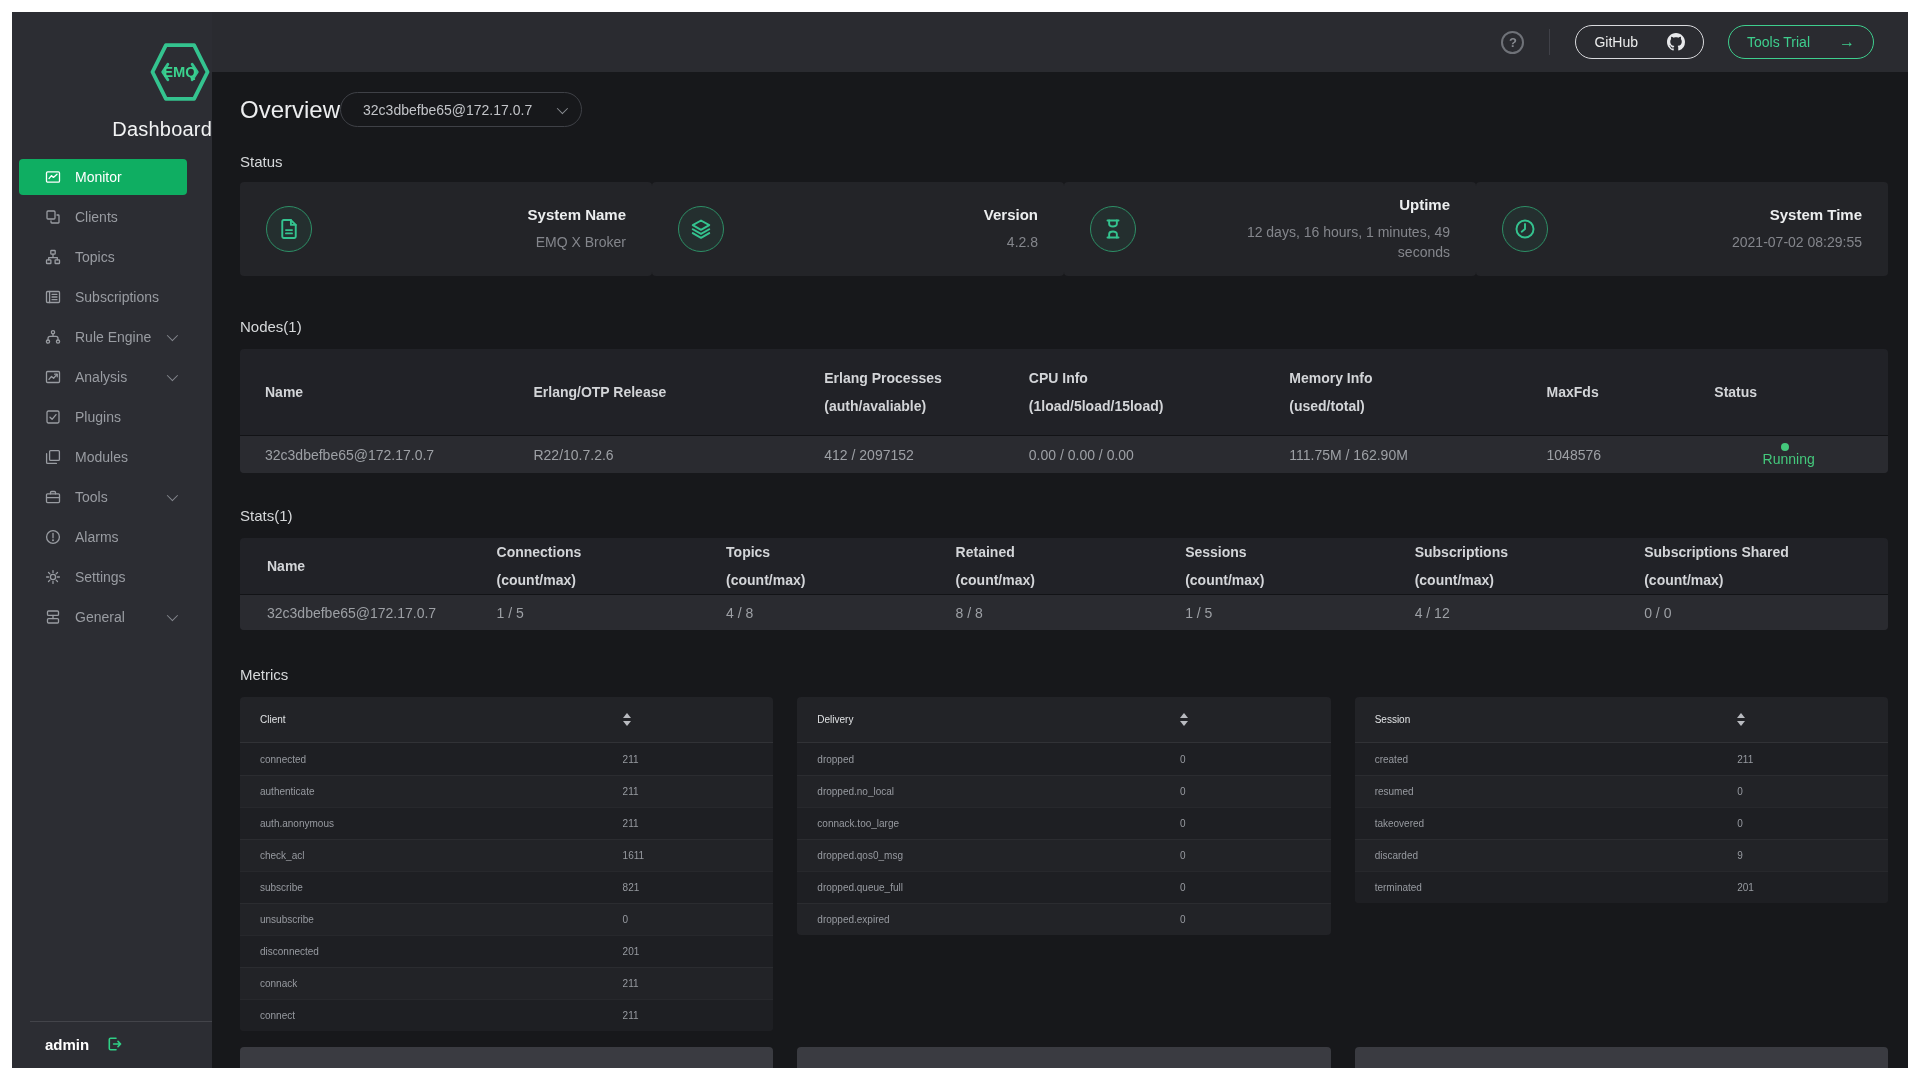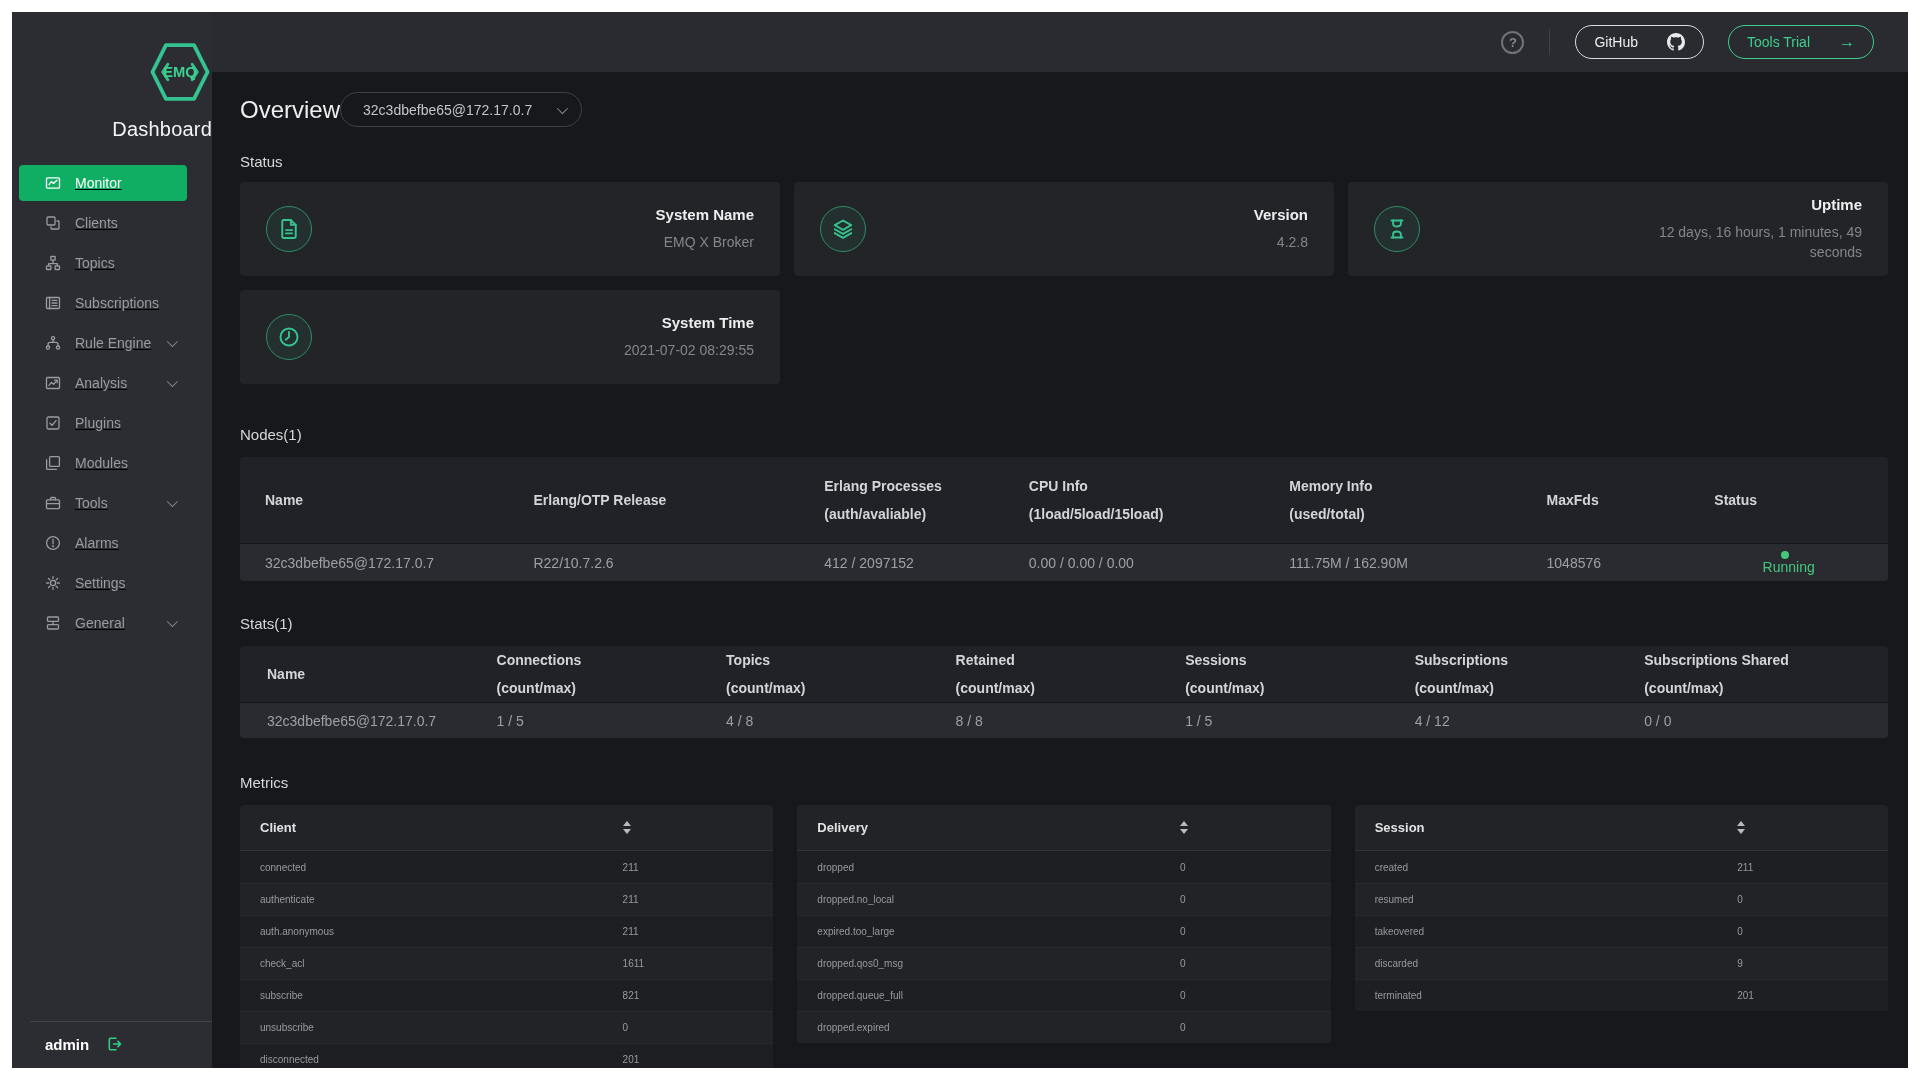--- a/index.html
+++ b/index.html
@@ -4,21 +4,21 @@
 <style>
   * { box-sizing: border-box; margin: 0; padding: 0; }
   html,body { width: 1920px; height: 1080px; background:#ffffff; font-family:"Liberation Sans","DejaVu Sans",sans-serif; }
   .frame { position:absolute; left:12px; top:12px; width:1896px; height:1056px; display:flex; overflow:hidden; background:#17181b; }
 
   
   .sidebar { width:200px; flex:0 0 200px; background:#2c2d33; display:flex; flex-direction:column; }
   .logo-area { padding:26px 0 0 0; text-align:right; }
   .logo-svg { width:64px; height:68px; display:inline-block; }
   .app-title { color:#f2f3f4; font-size:20px; margin-top:8px; letter-spacing:.2px; }
-  .menu { margin-top:24px; flex:1 1 auto;text-decoration:underline; }
+  .menu { margin-top:18px; flex:1 1 auto; }
   .menu-item { height:36px; margin:0 25px 4px 7px; display:flex; align-items:center; padding-left:26px; border-radius:4px; color:#999ca2; font-size:14px; cursor:pointer; }
   .menu-item .mi-icon { width:16px; height:16px; margin-right:14px; flex:0 0 16px; display:flex; align-items:center; }
   .menu-item svg { width:16px; height:16px; stroke:currentColor; fill:none; stroke-width:1.3; stroke-linecap:round; stroke-linejoin:round; }
   .menu-item.active { background:#0fae62; color:#ffffff; }
   .chev { margin-left:auto; margin-right:12px; width:8px; height:8px; border-right:1.5px solid #84878d; border-bottom:1.5px solid #84878d; transform:rotate(45deg) translateY(-2px); }
   .sb-footer { border-top:1px solid #43444a; margin-left:18px; padding:13px 0 15px 15px; display:flex; align-items:center; }
   .sb-user { color:#ffffff; font-weight:bold; font-size:15px; }
   .logout { width:18px; height:18px; margin-left:16px; cursor:pointer; }
   .logout svg { width:18px; height:18px; stroke:#2fcf86; fill:none; stroke-width:1.6; stroke-linecap:round; stroke-linejoin:round; }
 
@@ -40,21 +40,21 @@
   .node-select { width:242px; height:35px; border:1px solid #3f4147; border-radius:18px; display:flex; align-items:center; justify-content:space-between; padding:0 16px 0 22px; color:#c3c5c9; font-size:14px; cursor:pointer; }
   .node-select .chev { margin:0; transform:rotate(45deg) translateY(-2px); border-color:#8a8d93; }
 
   .section-label { color:#d6d8da; font-size:15px; }
   .lbl-broker { margin-top:26px; }
   .lbl-nodes { margin-top:42px; }
   .lbl-stats { margin-top:34px; }
   .lbl-metrics { margin-top:36px; }
 
   
-  .broker-cards { margin-top:12px; display:grid; grid-template-columns:repeat(3,1fr); gap:14px; }
+  .broker-cards { margin-top:12px; display:grid; grid-template-columns:repeat(4,1fr); }
   .bcard { height:94px; background:#232428; border-radius:4px; display:flex; align-items:center; padding:0 26px; }
   .bicon { width:46px; height:46px; border-radius:50%; border:1.5px solid #2d8f66; background:rgba(52,195,143,0.07); display:flex; align-items:center; justify-content:center; flex:0 0 46px; }
   .bicon svg { width:22px; height:22px; stroke:#34c38f; fill:none; stroke-width:1.4; stroke-linecap:round; stroke-linejoin:round; }
   .binfo { margin-left:auto; text-align:right; }
   .btitle { color:#eceeef; font-size:15px; font-weight:bold; }
   .bvalue { color:#84868c; font-size:14px; margin-top:9px; line-height:1.45; max-width:230px; }
 
   
   .tcard { margin-top:14px; background:#212227; border-radius:4px; overflow:hidden; }
   .thead { display:grid; align-items:center; color:#d3d5d8; font-size:14px; font-weight:bold; }
@@ -67,21 +67,21 @@
   .trow { display:grid; align-items:center; background:#2a2b30; border-top:1px solid #121316; color:#9da0a5; font-size:14px; }
   .nodes-row { height:38px; }
   .stats-row { height:36px; }
   .status-cell { display:flex; align-items:center; color:#44c97c;flex-direction:column; }
   .status-dot { width:8px; height:8px; border-radius:50%; background:#44c97c; margin-right:8px; }
 
   
   .metrics-grid { margin-top:14px; display:grid; grid-template-columns:repeat(3,1fr); column-gap:24px; row-gap:16px; align-items:start; }
   .mcard { background:#222327; border-radius:4px; overflow:hidden; }
   .mhead { height:46px; display:grid; grid-template-columns:73.5% 1fr; align-items:center; padding:0 20px; border-bottom:1px solid rgba(255,255,255,0.07); }
-  .mtitle { color:#e0e2e4; font-size:13px; font-weight:bold; }
+  .mtitle { color:#e0e2e4; font-size:10px; font-weight:normal; }
   .sort-caret { justify-self:start; display:flex; flex-direction:column; gap:3px; cursor:pointer; }
   .sort-caret i { display:block; width:0; height:0; border-left:4.5px solid transparent; border-right:4.5px solid transparent; }
   .caret-up i.up,.sort-caret .up { border-bottom:5px solid #b9bbc0; }
   .sort-caret .down { border-top:5px solid #b9bbc0; }
   .mrow { height:32px; display:grid; grid-template-columns:73.5% 1fr; align-items:center; padding:0 20px; color:#979aa0; font-size:10px; border-top:1px solid rgba(255,255,255,0.045); }
   .mrow:first-of-type { border-top:none; }
   .mrow:nth-child(odd) { background:#1e1f23; }
   .next-card-sliver { height:22px; border-radius:4px 4px 0 0; background:#3a3b41; }
 </style>
 </head>
@@ -474,21 +474,21 @@
                 <span>dropped</span>
                 <span>0</span>
               </div>
 
               <div class="mrow">
                 <span>dropped.no_local</span>
                 <span>0</span>
               </div>
 
               <div class="mrow">
-                <span>expired.too_large</span>
+                <span>connack.too_large</span>
                 <span>0</span>
               </div>
 
               <div class="mrow">
                 <span>dropped.qos0_msg</span>
                 <span>0</span>
               </div>
 
               <div class="mrow">
                 <span>dropped.queue_full</span>

